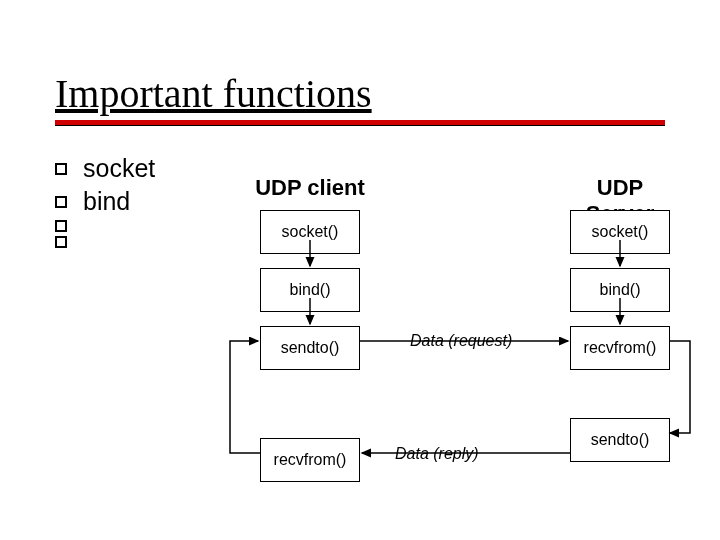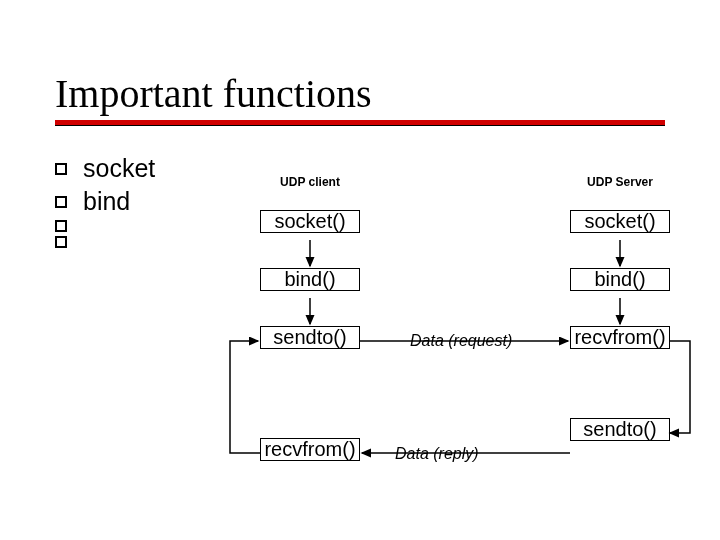--- a/index.html
+++ b/index.html
@@ -10,20 +10,21 @@
     font-family: "Times New Roman", Times, serif;
     position: relative;
     overflow: hidden;
   }
   .title {
     position: absolute;
     left: 55px;
     top: 70px;
     font-size: 40px;
     color: #000;
+    text-decoration: underline;
   }
   .redline {
     position: absolute;
     left: 55px;
     top: 120px;
     width: 610px;
     height: 6px;
     background: #d00000;
     border-bottom: 1px solid #000;
   }
@@ -44,34 +45,34 @@
   }
   .diagram {
     position: absolute;
     left: 0; top: 0;
     width: 720px;
     height: 540px;
   }
   .lbl {
     position: absolute;
     font-family: Arial, Helvetica, sans-serif;
-    font-size: 12px;
+    font-size: 22px;
     font-weight: bold;
     text-align: center;
   }
   .box {
     position: absolute;
     border: 1px solid #000;
     font-family: Arial, Helvetica, sans-serif;
-    font-size: 20px;
+    font-size: 16px;
     display: flex;
     align-items: center;
     justify-content: center;
     background: #fff;
-    height: 23px;
+    height: 44px;
   }
   .mid {
     position: absolute;
     font-family: Arial, Helvetica, sans-serif;
     font-size: 16px;
     font-style: italic;
   }
   svg.lines {
     position: absolute;
     left: 0; top: 0;

